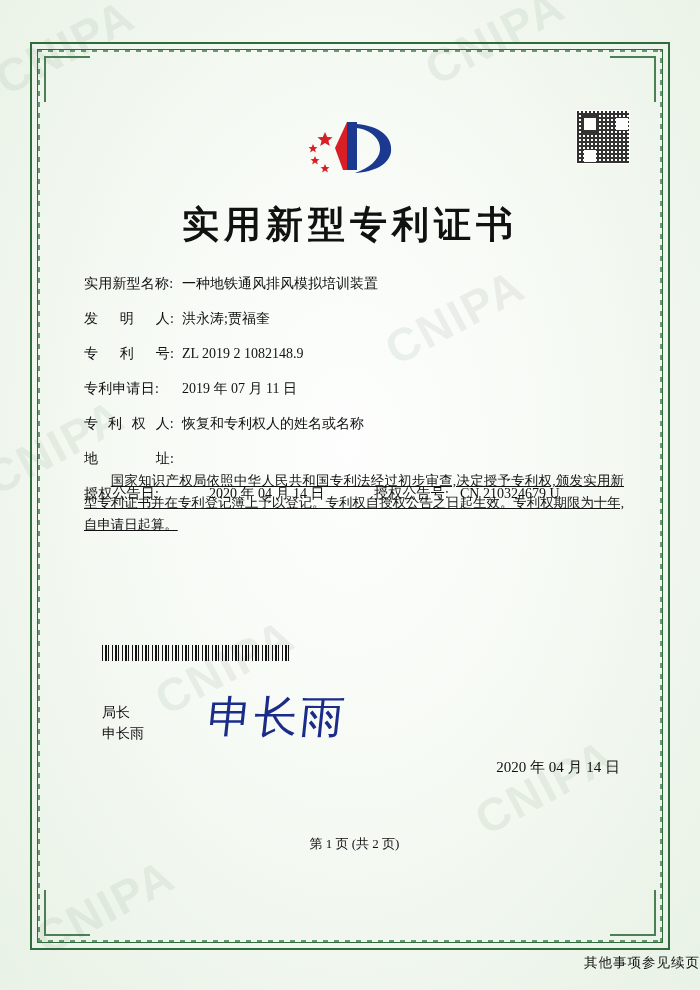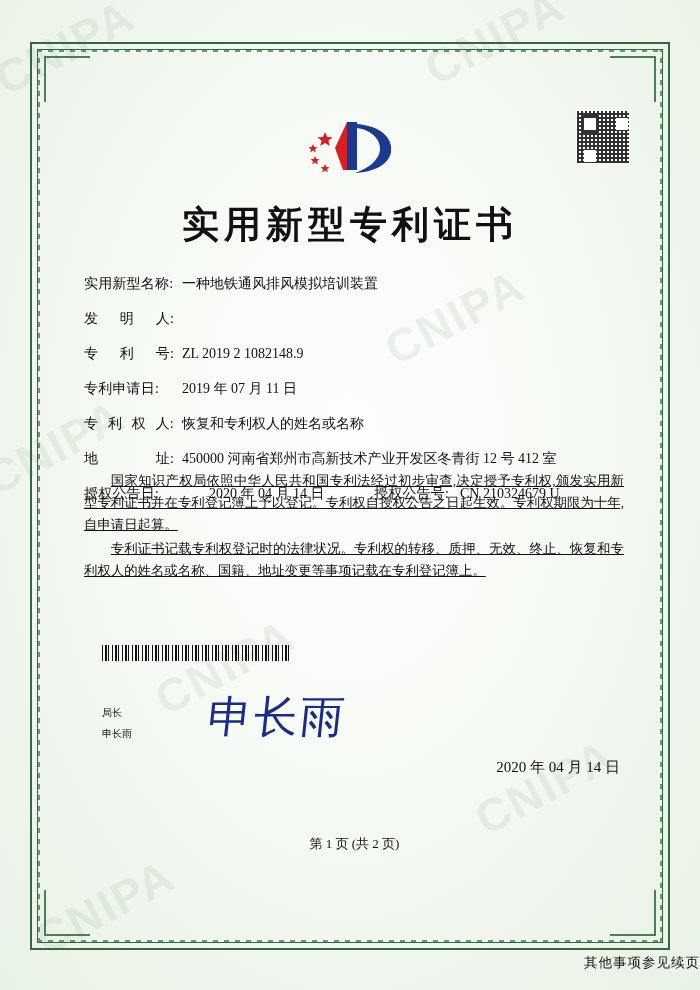--- a/index.html
+++ b/index.html
@@ -204,21 +204,21 @@
     height: 16px;
     background-image: repeating-linear-gradient(90deg,
       #111 0 1px, transparent 1px 3px, #111 3px 5px, transparent 5px 6px,
       #111 6px 7px, transparent 7px 10px);
   }
 
   .sig-label {
     position: absolute;
     left: 42px;
     top: 632px;
-    font-size: 10px;
+    font-size: 14px;
     line-height: 21px;
     color: #111;
   }
   .signature {
     position: absolute;
     left: 148px;
     top: 618px;
     font-size: 44px;
     font-family: "DejaVu Serif", serif;
     color: #1b2b8a;
@@ -298,20 +298,21 @@
         <div class="lbl">实用新型名称:</div>
         <div class="val">一种地铁通风排风模拟培训装置</div>
       </div>
 
       <div class="row">
         <div class="lbl sp">
           <span>发</span>
           <span>明</span>
           <span>人:</span>
         </div>
+        <div class="val">洪永涛;贾福奎</div>
       </div>
 
       <div class="row">
         <div class="lbl sp">
           <span>专</span>
           <span>利</span>
           <span>号:</span>
         </div>
         <div class="val">ZL 2019 2 1082148.9</div>
       </div>
@@ -329,39 +330,37 @@
           <span>人:</span>
         </div>
         <div class="val">恢复和专利权人的姓名或名称</div>
       </div>
 
       <div class="row">
         <div class="lbl sp">
           <span>地</span>
           <span>址:</span>
         </div>
-        <div class="val">450000 河南省郑州市高新技术产业开发区冬青街 12 号 412 室</div>
       </div>
 
       <div class="row two">
         <div class="half">
           <div class="lbl">授权公告日:</div>
           <div class="val">2020 年 04 月 14 日</div>
         </div>
         <div class="half2">
           <div class="lbl">授权公告号:</div>
           <div class="val">CN 210324679 U</div>
         </div>
       </div>
 
     </div>
 
     <div class="paras">
       <p>国家知识产权局依照中华人民共和国专利法经过初步审查,决定授予专利权,颁发实用新型专利证书并在专利登记簿上予以登记。专利权自授权公告之日起生效。专利权期限为十年,自申请日起算。</p>
-      <p>专利证书记载专利权登记时的法律状况。专利权的转移、质押、无效、终止、恢复和专利权人的姓名或名称、国籍、地址变更等事项记载在专利登记簿上。</p>
     </div>
 
     <div class="barcode"></div>
 
     <div class="sig-label">
       <div>局长</div>
       <div>申长雨</div>
     </div>
 
     <div class="signature">申长雨</div>

